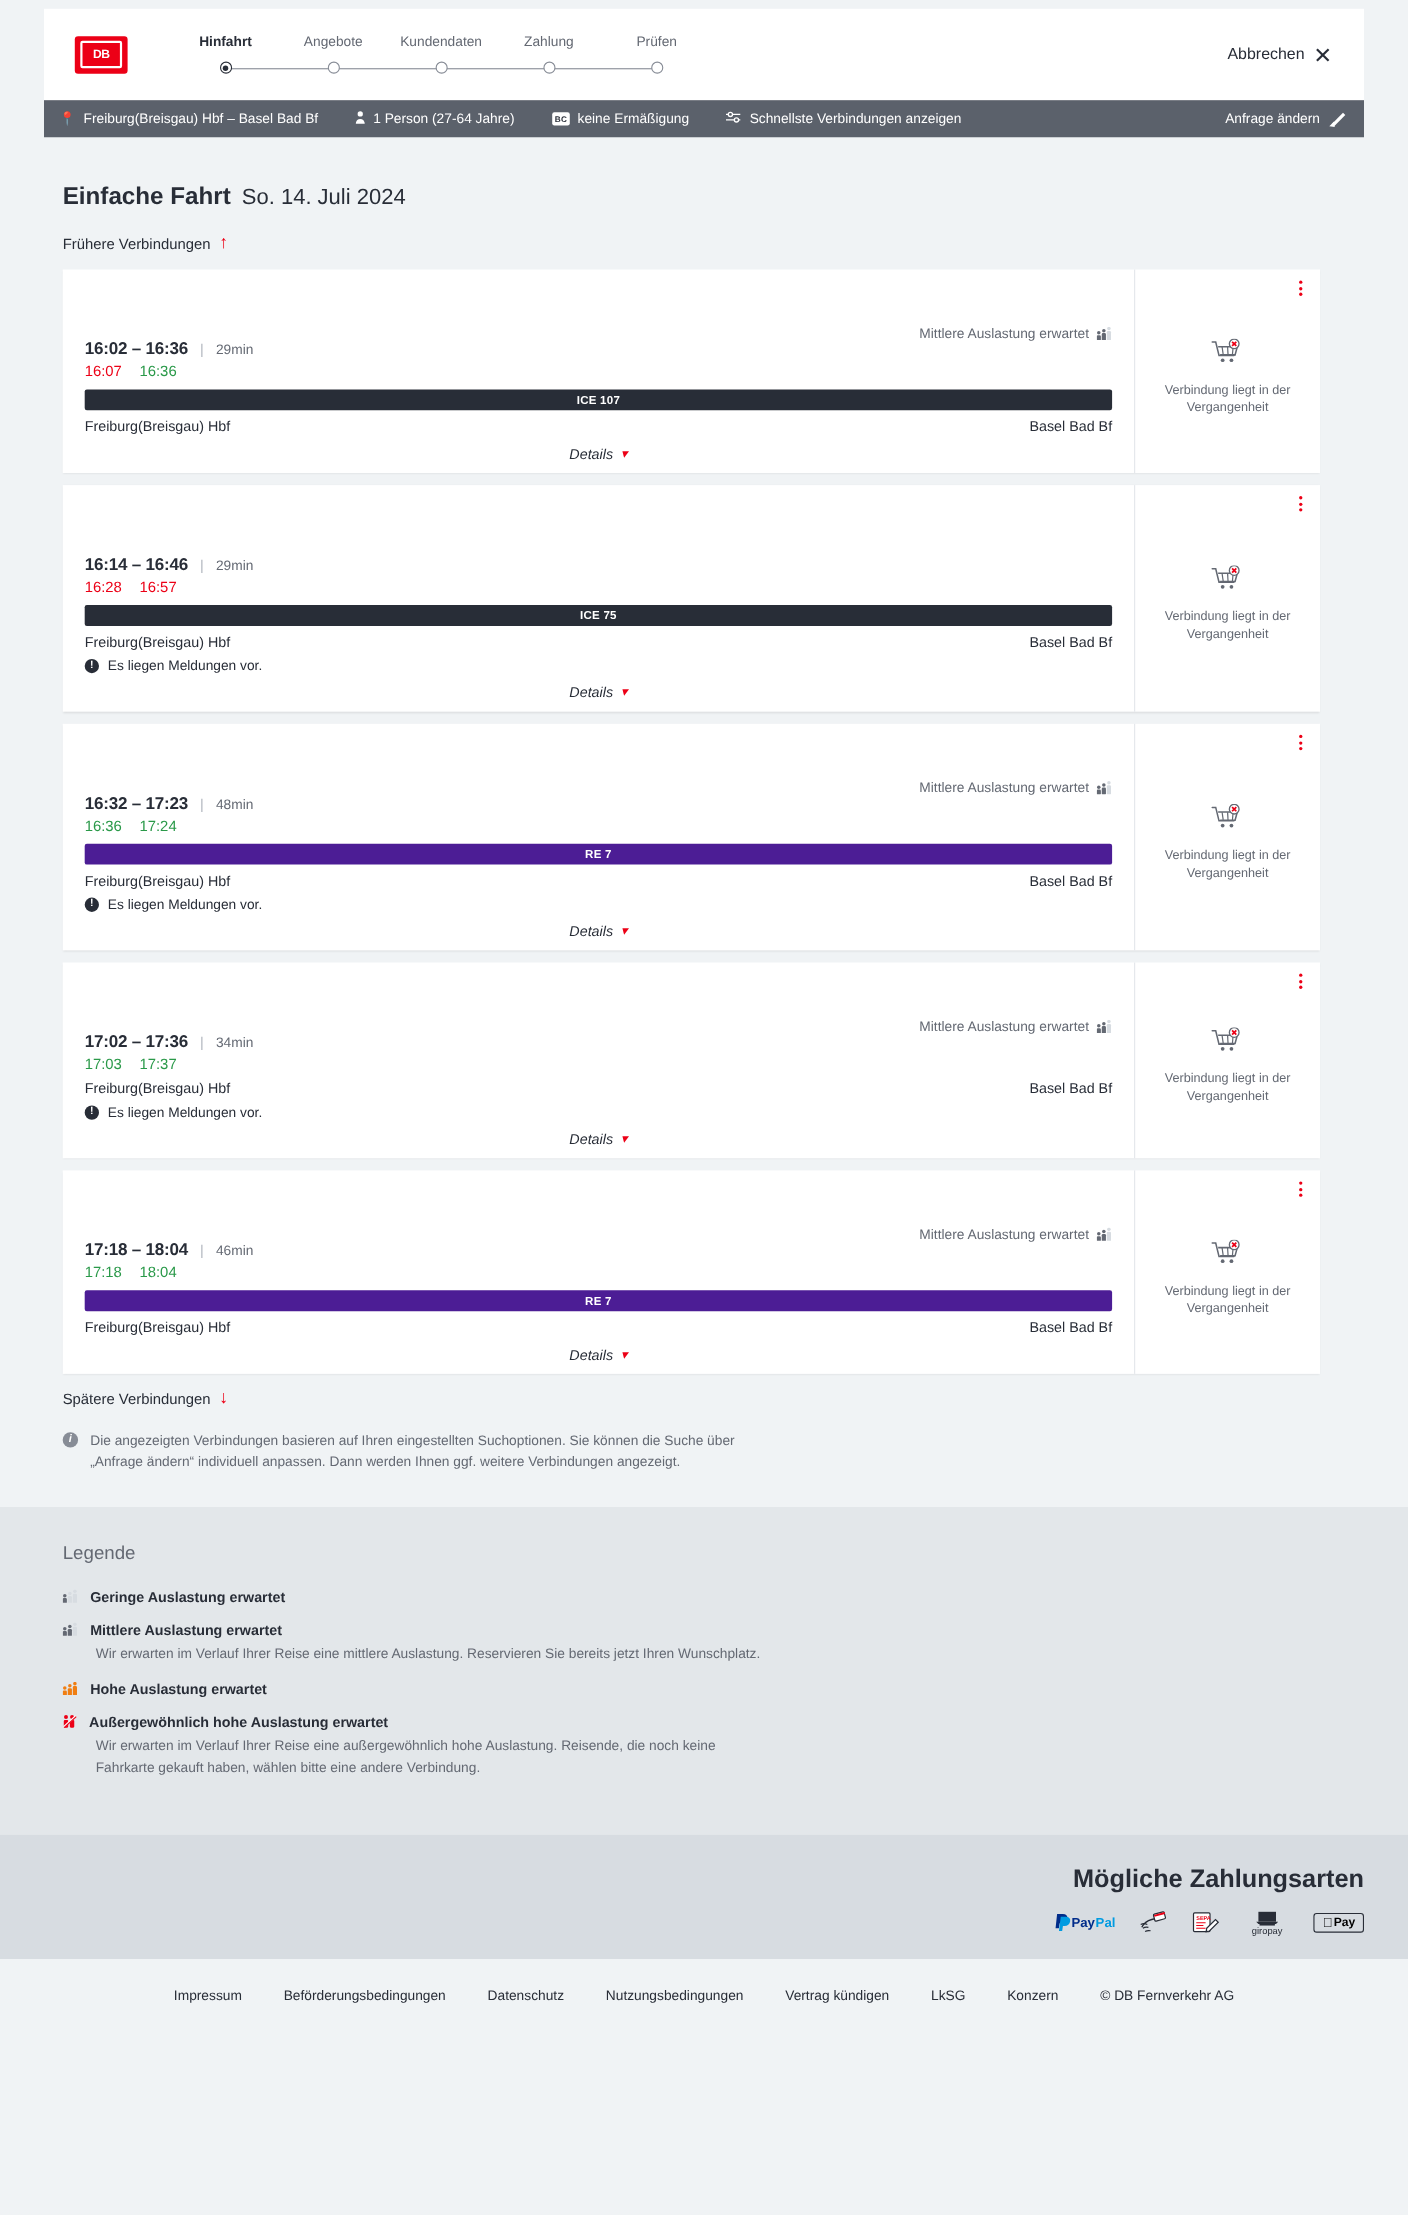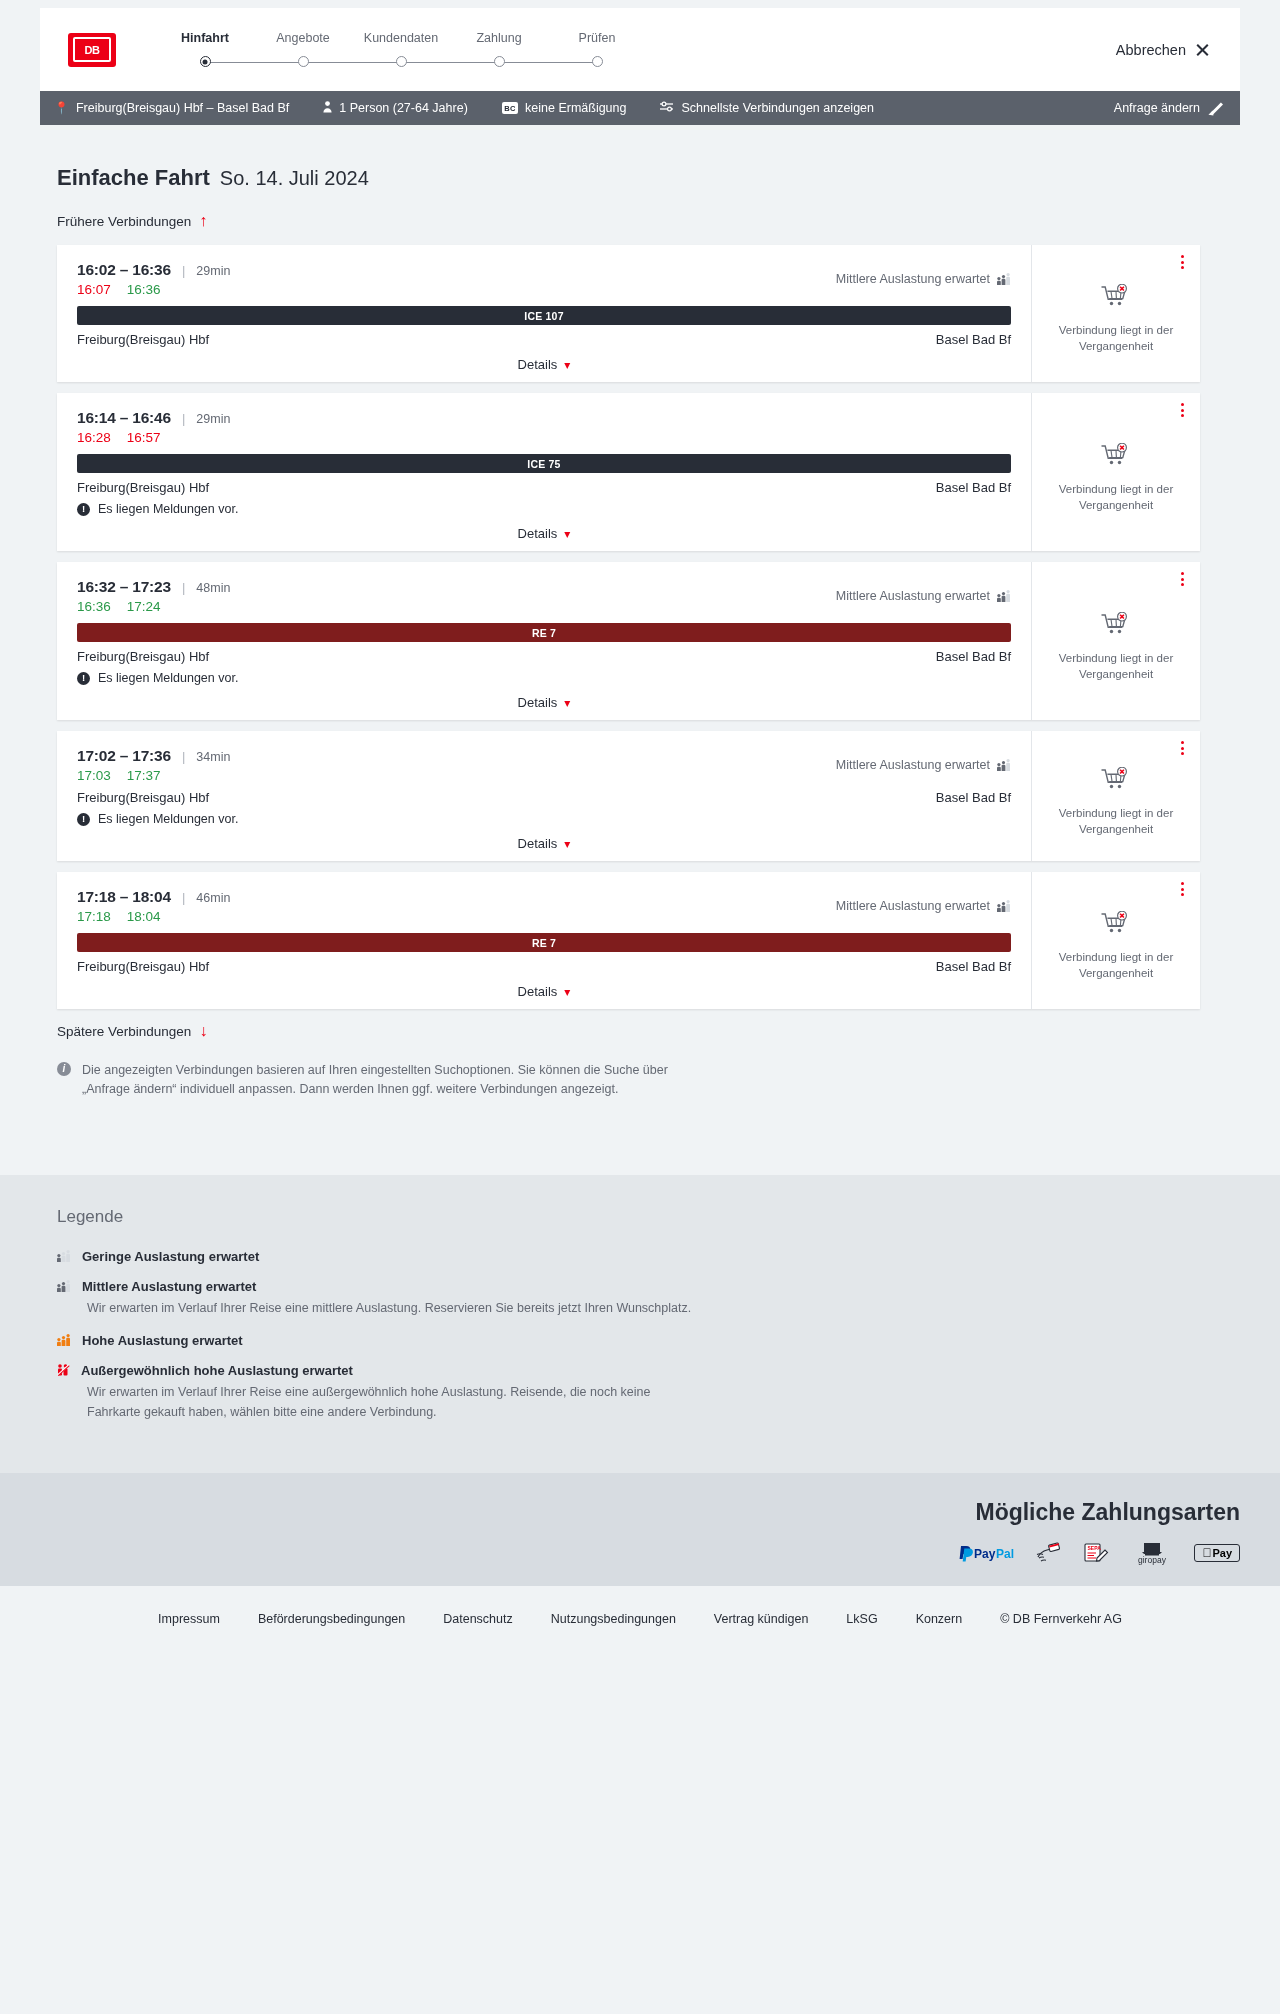--- a/index.html
+++ b/index.html
@@ -208,21 +208,21 @@
     flex: 1;
     padding: 16px 20px 10px 20px;
     border-right: 1px solid #e3e6ea;
     display: flex; flex-direction: column;
   }
   .conn-toprow {
     display: flex; align-items: center; justify-content: space-between;
   }
   .times-block { display: flex; flex-direction: column; }
   .time-main {
-    display: flex; align-items: baseline; gap: 11px;
+    display: flex; align-items: baseline; gap: 11px; margin-top: 48px;
   }
   .time-range { font-size: 15.5px; font-weight: bold; color: #282d37; letter-spacing: -0.2px; }
   .time-sep { color: #b0b5bd; font-size: 13px; }
   .time-dur { font-size: 12.5px; color: #646973; }
   .time-actual { display: flex; gap: 16px; margin-top: 3px; font-size: 13.5px; }
   .t-red { color: #ec0016; }
   .t-green { color: #2a9949; }
 
   .occupancy {
     display: flex; align-items: center; gap: 7px;
@@ -235,21 +235,21 @@
     margin-top: 9px;
     height: 19px;
     border-radius: 2px;
     display: flex; align-items: center; justify-content: center;
     color: #ffffff;
     font-size: 10.5px;
     font-weight: bold;
     letter-spacing: 0.2px;
   }
   .train-bar.ice { background: #282d37; }
-  .train-bar.re  { background: #7f1d1d; }
+  .train-bar.re  { background: #4c1d95; }
 
   .stations {
     display: flex; justify-content: space-between;
     margin-top: 7px;
     font-size: 13px; color: #282d37;
   }
   .msg-row {
     display: flex; align-items: center; gap: 8px;
     margin-top: 7px;
     font-size: 12.5px; color: #282d37;
@@ -257,24 +257,25 @@
   .excl-icon {
     width: 13px; height: 13px; border-radius: 50%;
     background: #282d37; color: #ffffff;
     font-size: 9.5px; font-weight: bold;
     display: flex; align-items: center; justify-content: center;
     flex: 0 0 auto; line-height: 1;
   }
   .details-row {
     margin-top: auto;
     padding-top: 10px;
-    display: flex; justify-content: center; align-items: flex-end;
+    display: flex; justify-content: center; align-items: flex-start;
     gap: 7px;
     font-size: 13px; color: #282d37;
     cursor: pointer;
+    font-style: italic;
   }
   .chev-down { color: #ec0016; font-size: 12px; }
 
   .conn-right {
     width: 168px;
     position: relative;
     display: flex; flex-direction: column;
     align-items: center; justify-content: center;
     padding: 26px 10px 14px 10px;
   }

